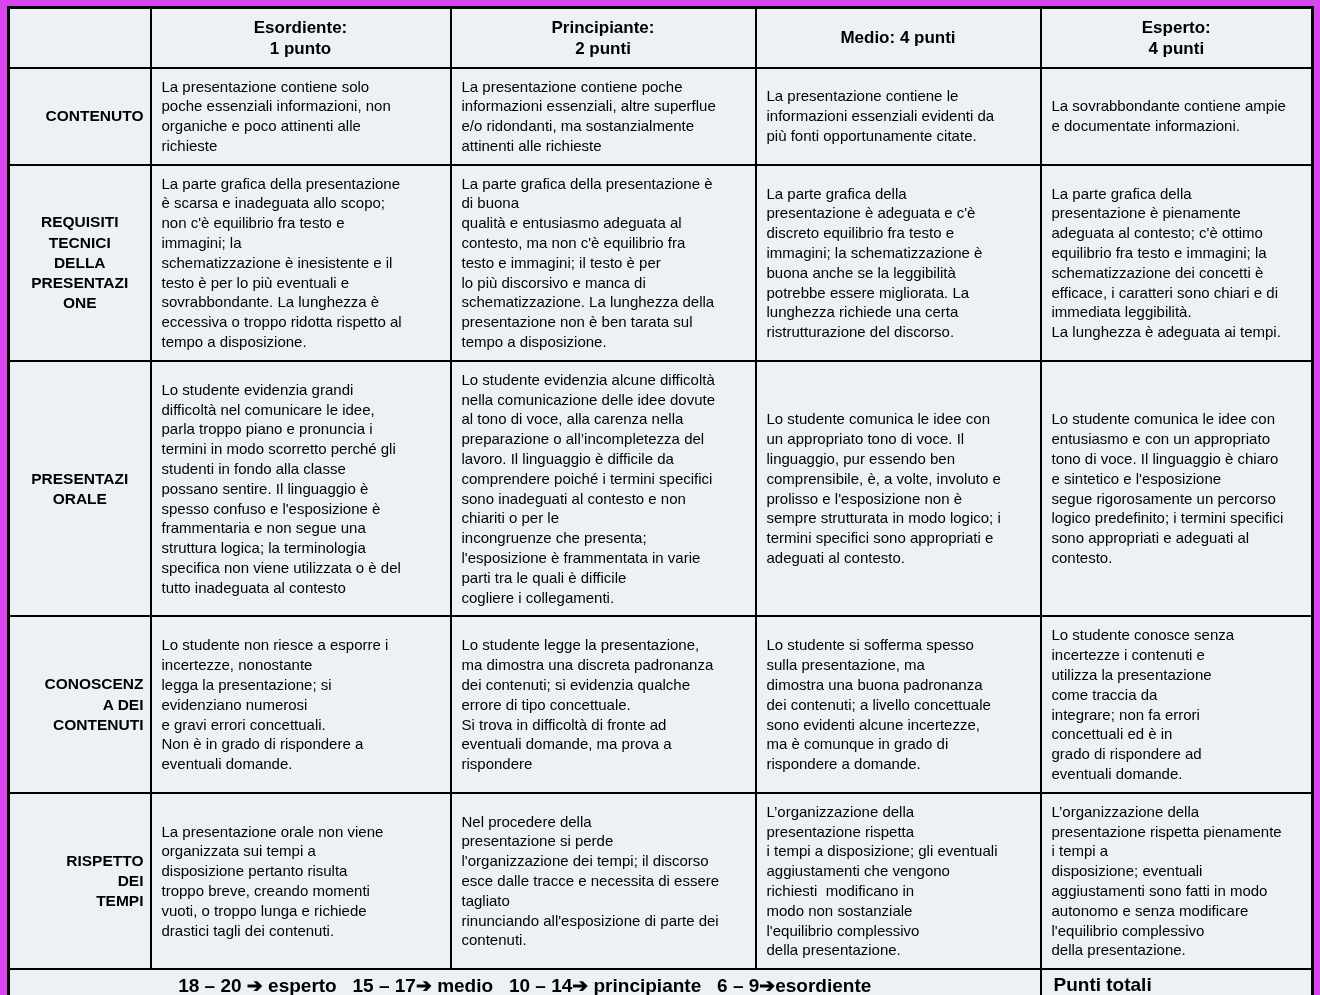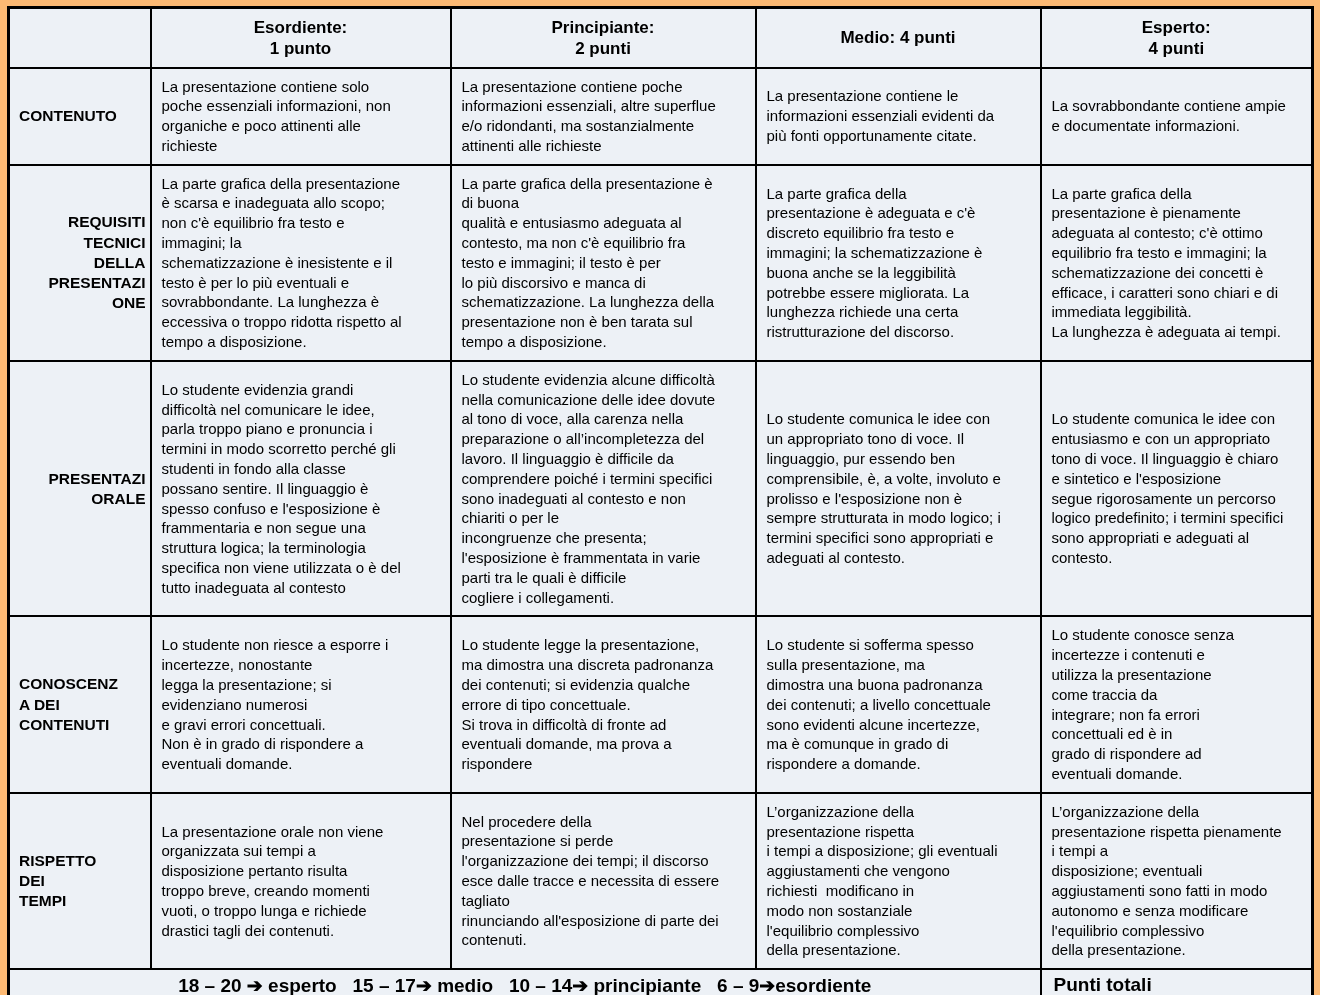--- a/index.html
+++ b/index.html
@@ -5,21 +5,21 @@
   html, body {
     margin: 0;
     padding: 0;
     background: #ffffff;
     font-family: "Liberation Sans", sans-serif;
   }
   .sheet {
     position: relative;
     width: 1320px;
     height: 995px;
-    background: #fdba74;
+    background: #d946ef;
     box-sizing: border-box;
     overflow: hidden;
   }
   table.rubric {
     border-collapse: collapse;
     table-layout: fixed;
     margin: 6px 0 0 7px;
     width: 1306px;
     background: #edf1f6;
     border: 3px solid #000000;
@@ -38,23 +38,23 @@
     white-space: pre-line;
     line-height: 1.25;
     padding: 4px 6px;
   }
   td.criterion {
     font-weight: bold;
     font-size: 15.5px;
     line-height: 1.3;
     white-space: pre-line;
     padding: 6px 6px 6px 9px;
-    text-align: left;
-  }
-  td.criterion.center { text-align: right; padding-left: 4px; padding-right: 4px; }
+    text-align: right;
+  }
+  td.criterion.center { text-align: center; padding-left: 4px; padding-right: 4px; }
   td.desc {
     font-size: 15px;
     line-height: 1.32;
     padding: 8px 10px;
     white-space: pre-wrap;
     text-align: left;
   }
   td.scale-cell {
     font-size: 19px;
     font-weight: bold;

